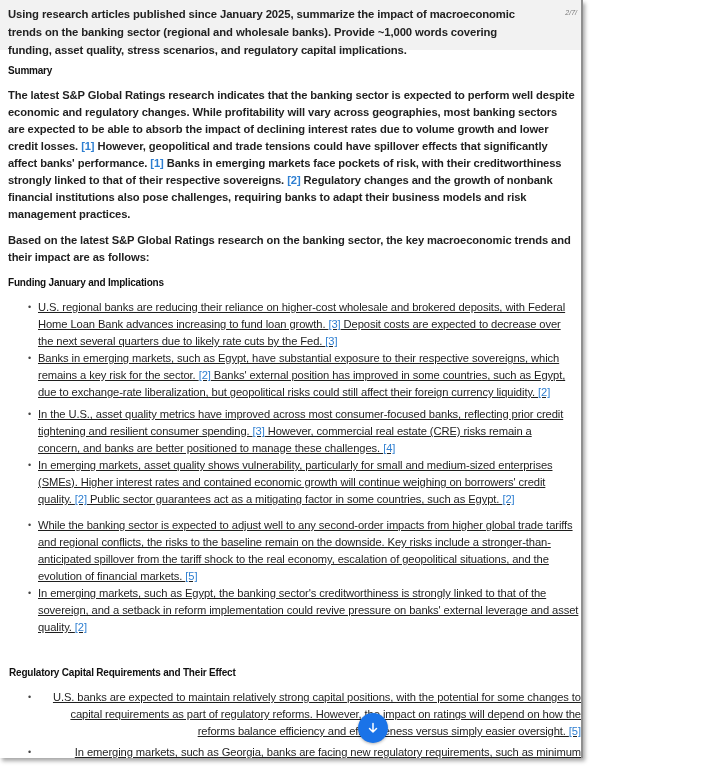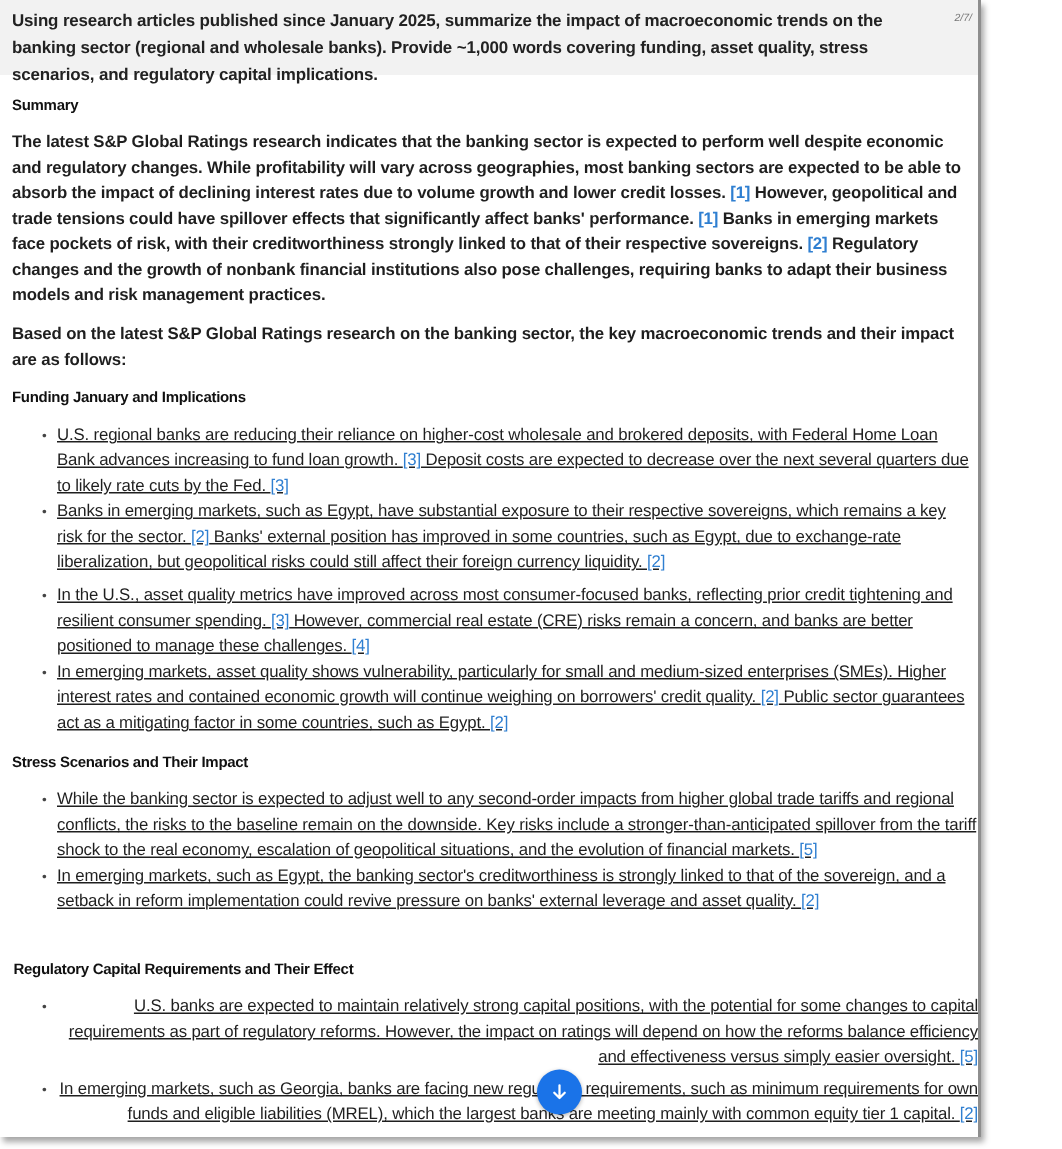--- a/index.html
+++ b/index.html
@@ -1,20 +1,20 @@
 <!DOCTYPE html>
 <html><head>
 <meta charset="utf-8">
 <style>
   * { box-sizing: border-box; margin: 0; padding: 0; }
   html, body { width: 708px; height: 766px; background: #ffffff; overflow: hidden; }
   body { font-family: "Liberation Sans", "DejaVu Sans", sans-serif; color: #1f1f1f; font-size: 11.2px; line-height: 17px; position: relative; }
 
   .frame {
-    position: absolute; left: 0; top: 0; width: 654px; height: 758px;
+    position: absolute; left: 0; top: 0; width: 583px; height: 758px;
     border-right: 2px solid #8e8e8e;
     box-shadow: 2px 3px 4px rgba(0,0,0,0.35);
     background: #fff;
     overflow: hidden;
   }
 
   .prompt {
     background: #f2f2f2;
     padding: 5px 40px 22px 8px;
     position: relative;
@@ -71,21 +71,20 @@
     </div>
 
     <div>
       <ul class="bullets">
         <li>In the U.S., asset quality metrics have improved across most consumer-focused banks, reflecting prior credit tightening and resilient consumer spending. <span class="cite">[3]</span> However, commercial real estate (CRE) risks remain a concern, and banks are better positioned to manage these challenges. <span class="cite">[4]</span></li>
         <li>In emerging markets, asset quality shows vulnerability, particularly for small and medium-sized enterprises (SMEs). Higher interest rates and contained economic growth will continue weighing on borrowers' credit quality. <span class="cite">[2]</span> Public sector guarantees act as a mitigating factor in some countries, such as Egypt. <span class="cite">[2]</span></li>
       </ul>
     </div>
 
     <div style="margin-top:9px;">
-      <h3 class="h-section">Stress Scenarios and Their Impact</h3>
       <ul class="bullets" style="margin-right:-6px;">
         <li>While the banking sector is expected to adjust well to any second-order impacts from higher global trade tariffs and regional conflicts, the risks to the baseline remain on the downside. Key risks include a stronger-than-anticipated spillover from the tariff shock to the real economy, escalation of geopolitical situations, and the evolution of financial markets. <span class="cite">[5]</span></li>
         <li>In emerging markets, such as Egypt, the banking sector's creditworthiness is strongly linked to that of the sovereign, and a setback in reform implementation could revive pressure on banks' external leverage and asset quality. <span class="cite">[2]</span></li>
       </ul>
     </div>
 
     <div style="margin-top:28px;">
       <h3 class="h-section" style="padding-left:1px;">Regulatory Capital Requirements and Their Effect</h3>
       <ul class="bullets" style="margin-right:-6px;text-align:right;">
         <li style="margin-bottom:4px;">U.S. banks are expected to maintain relatively strong capital positions, with the potential for some changes to capital requirements as part of regulatory reforms. However, the impact on ratings will depend on how the reforms balance efficiency and effectiveness versus simply easier oversight. <span class="cite">[5]</span></li>

